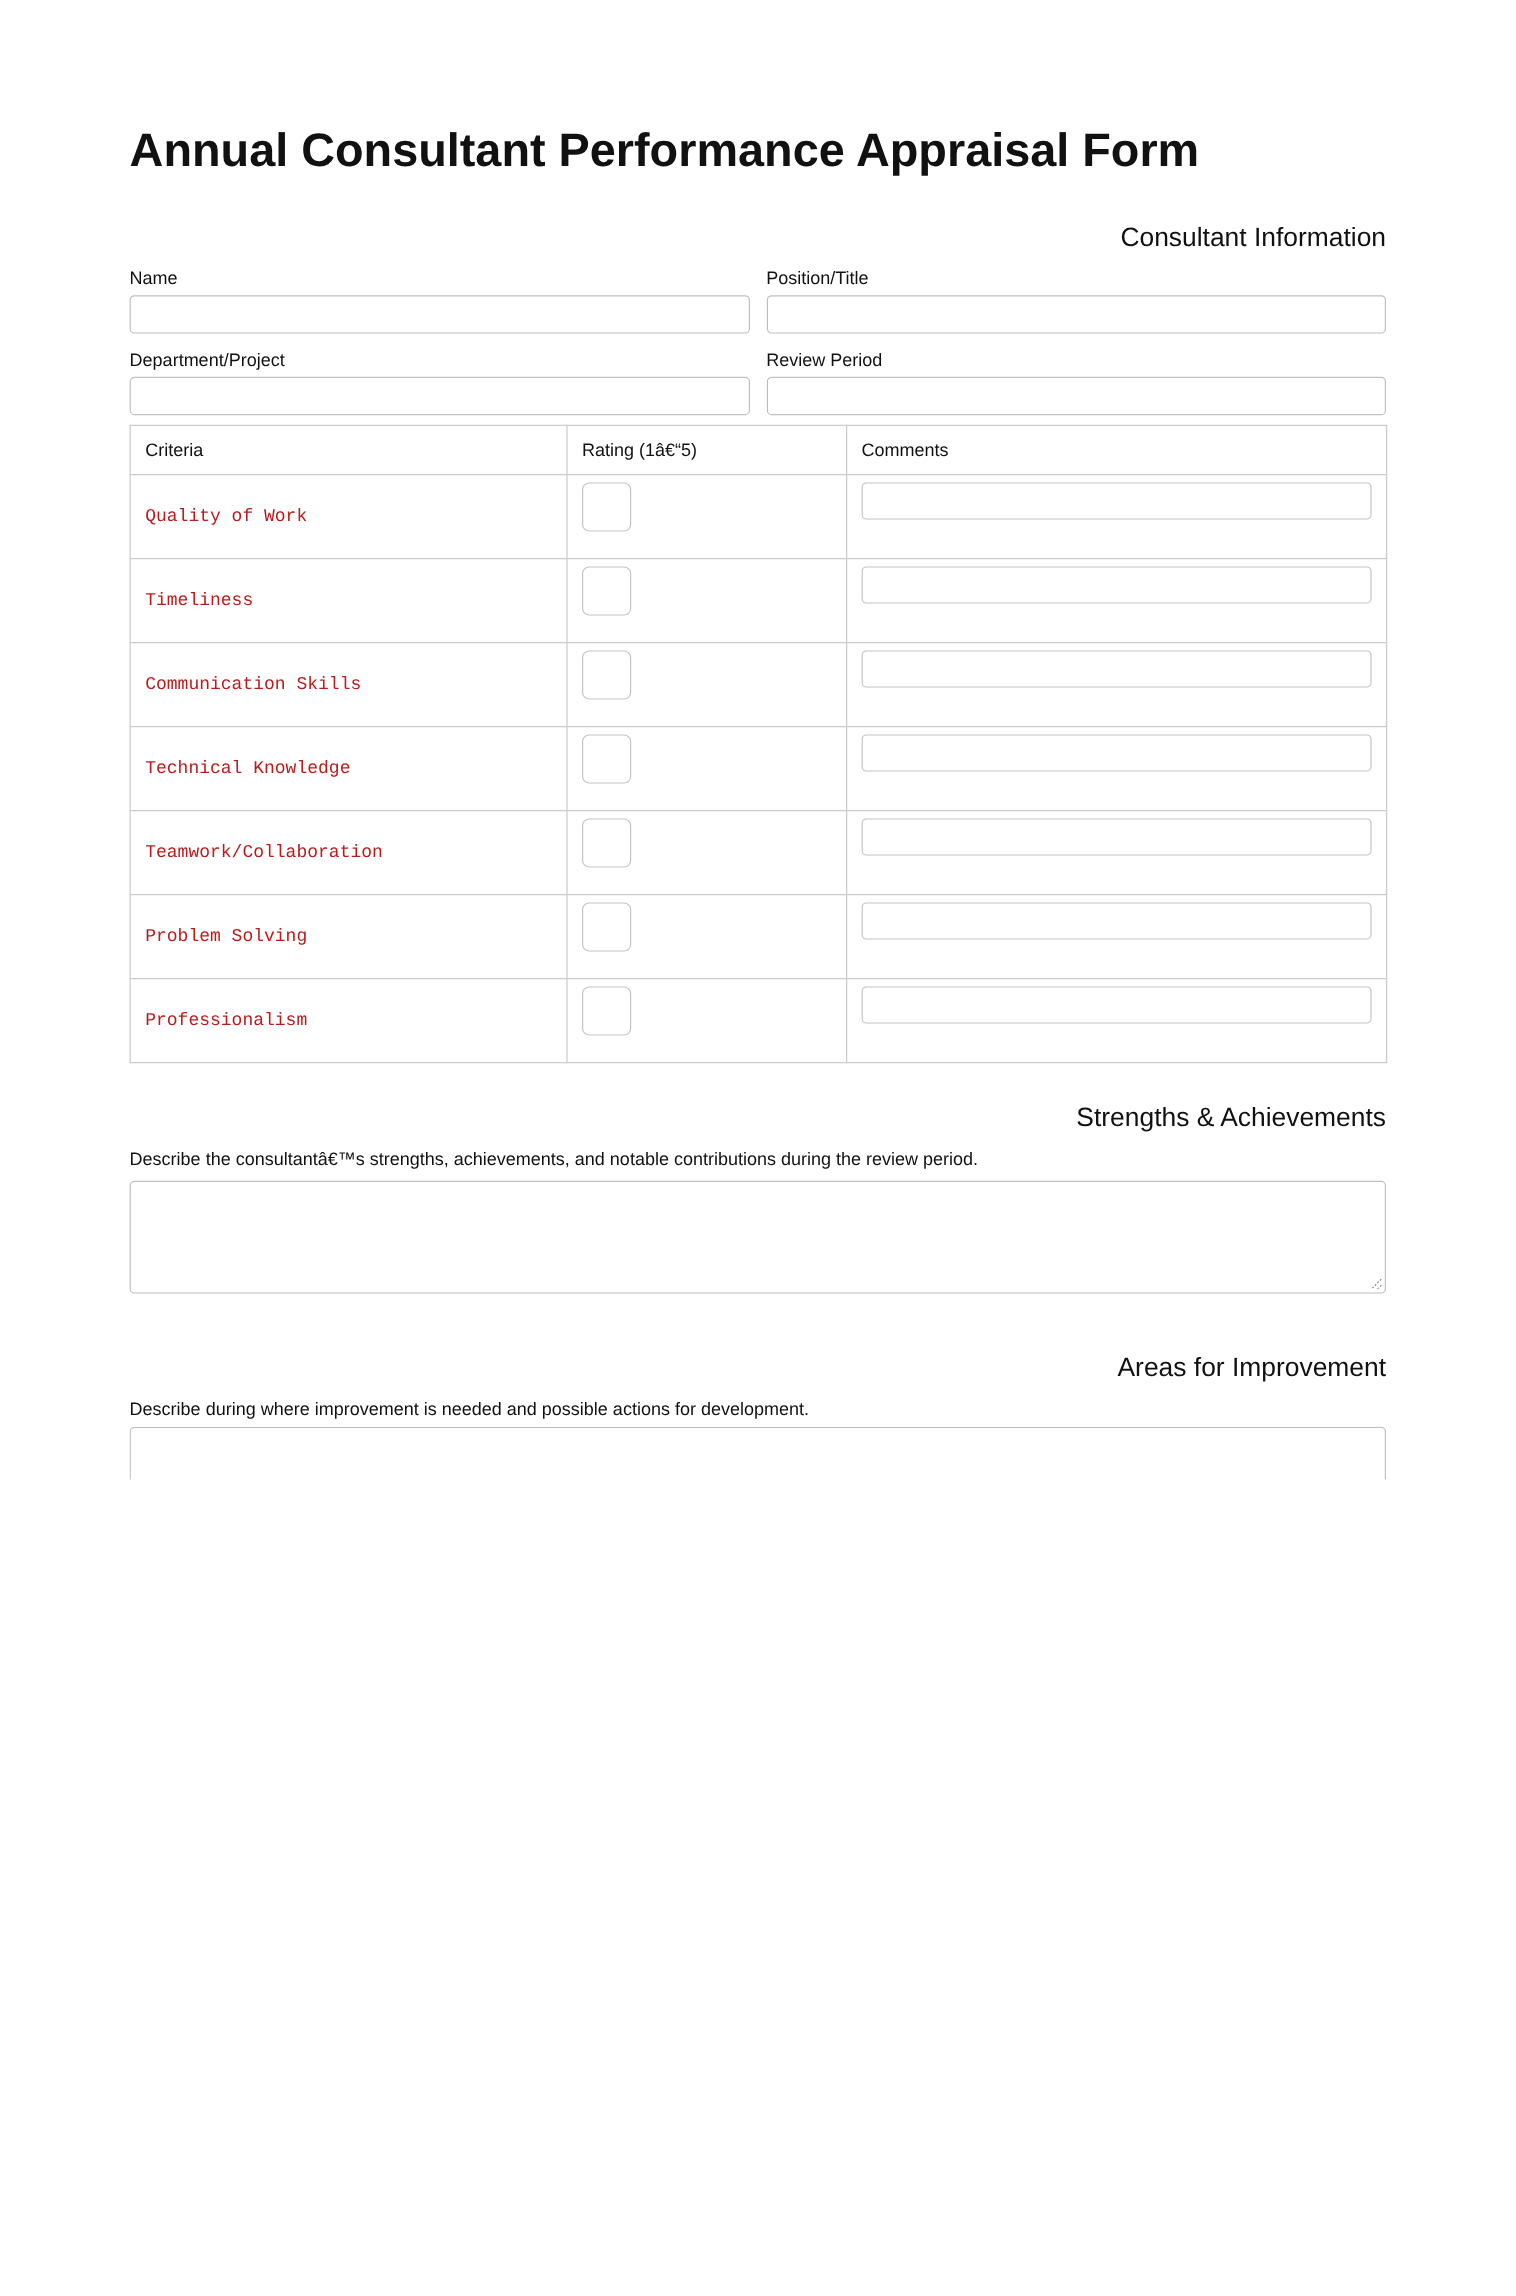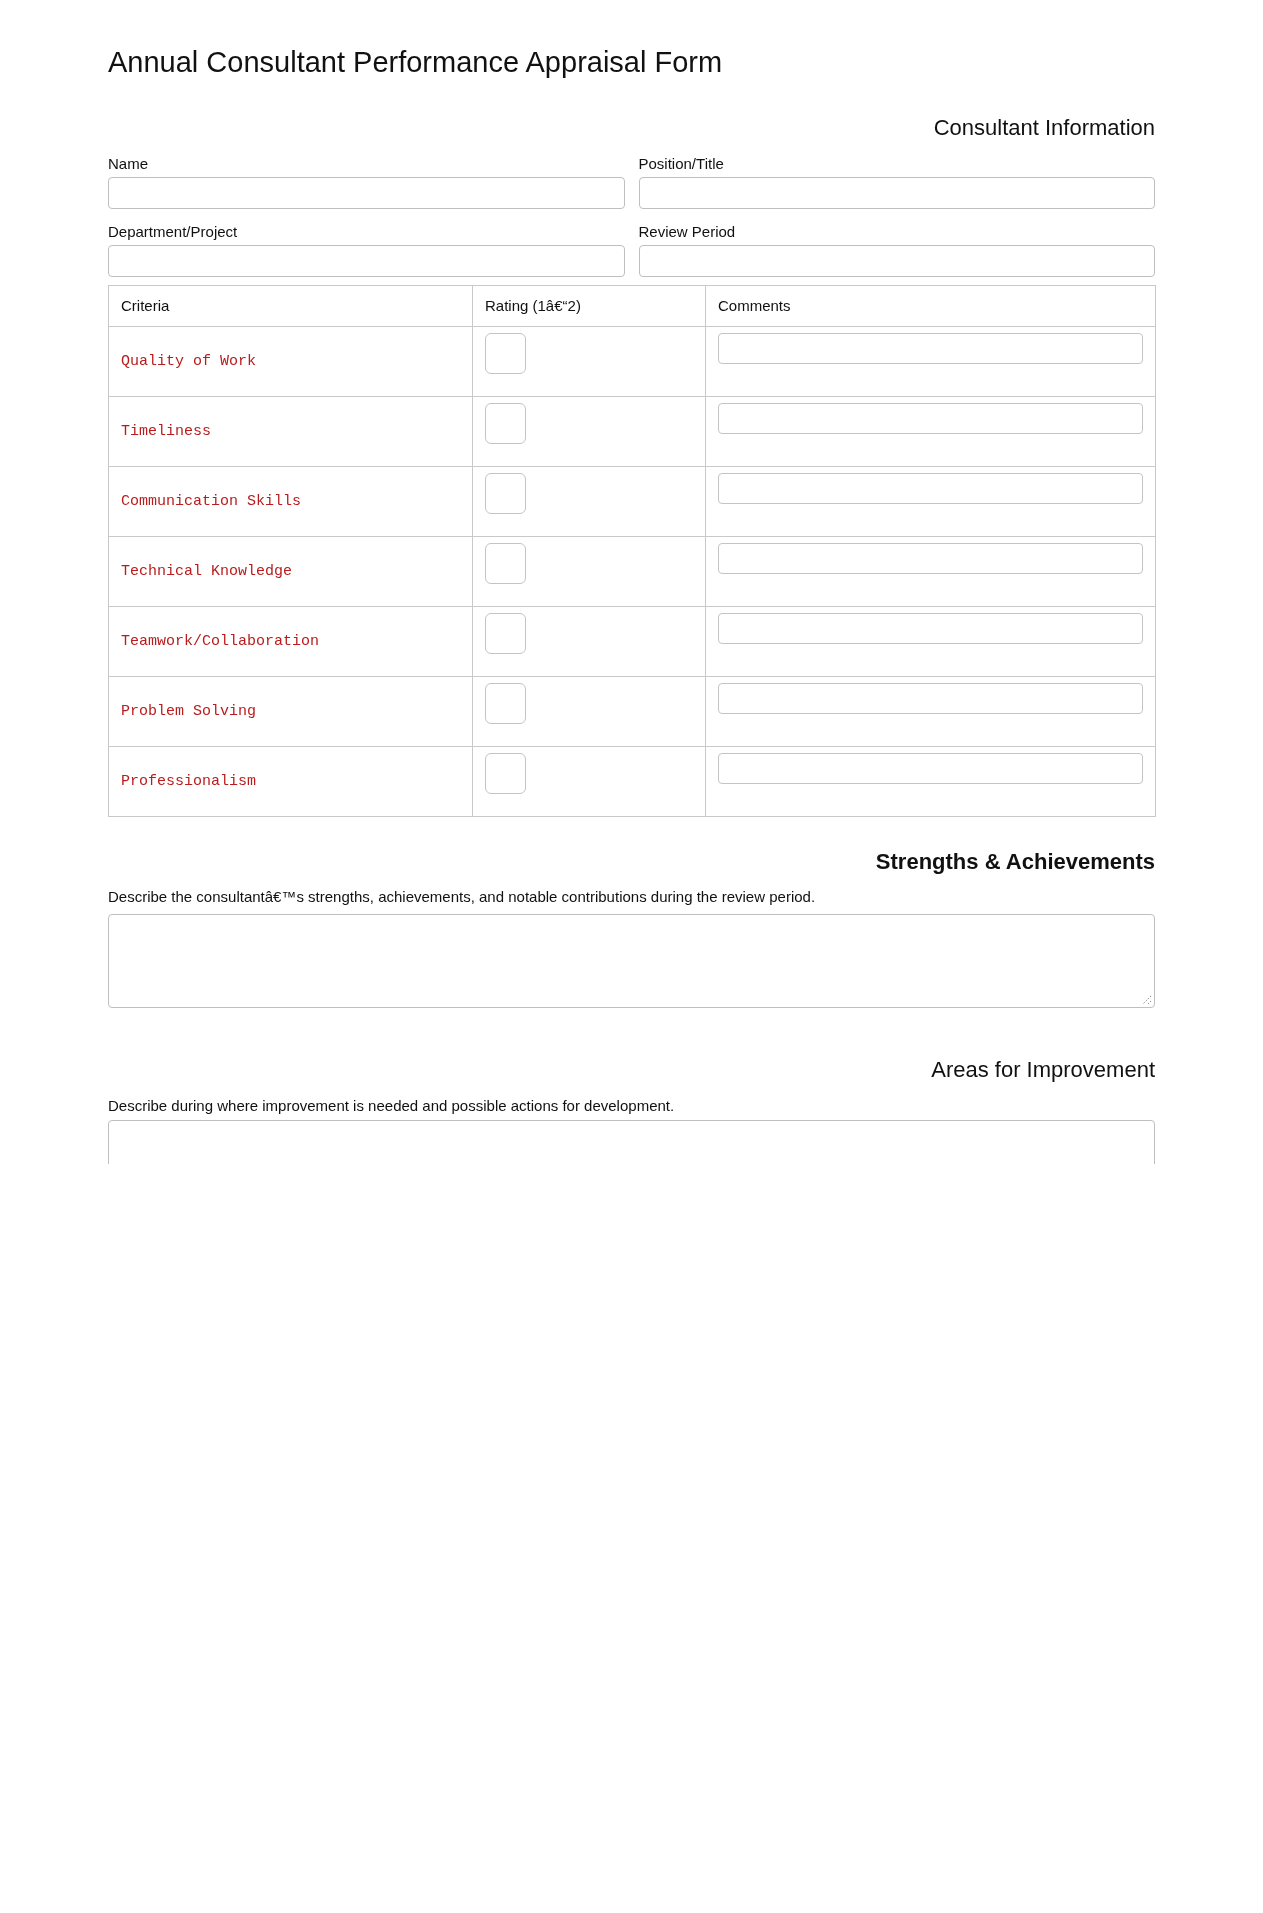--- a/index.html
+++ b/index.html
@@ -5,37 +5,37 @@
   html, body { margin: 0; padding: 0; background: #ffffff; }
   body {
     width: 1263px;
     min-height: 1913px;
     font-family: "Liberation Sans", "DejaVu Sans", sans-serif;
     color: #000;
   }
   .container { width: 1047px; margin: 0 auto; }
 
   h1.page-title {
-    margin: 46px 0 0 0;
-    font-size: 29px;
-    font-weight: 400;
+    margin: 104px 0 0 0;
+    font-size: 39px;
+    font-weight: 700;
     line-height: 1.15;
     color: #111;
   }
   h2.section-heading {
     margin: 0;
     font-size: 22px;
     font-weight: 400;
     line-height: 1.2;
     color: #111;
     text-align: right;
   }
   #ci-heading { margin-top: 36px; }
   #pc-heading { margin-top: 60px; }
-  #sa-heading { margin-top: 32px; font-weight: bold; }
+  #sa-heading { margin-top: 32px; }
   #ai-heading { margin-top: 49px; }
 
   .fields {
     margin-top: 13px;
     display: grid;
     grid-template-columns: 1fr 1fr;
     column-gap: 24px;
     row-gap: 21px;
     gap: 14px;
   }
@@ -186,21 +186,21 @@
 
   <table class="criteria-table">
     <colgroup>
       <col style="width:364px">
       <col style="width:233px">
       <col style="width:450px">
     </colgroup>
     <thead>
       <tr>
         <th>Criteria</th>
-        <th>Rating (1â€“2)</th>
+        <th>Rating (1â€“5)</th>
         <th>Comments</th>
       </tr>
     </thead>
     <tbody>
       <tr>
         <td class="criteria-cell">Quality of Work</td>
         <td class="rating-cell"><input type="text" class="rating-input" value="" style=""></td>
         <td class="comments-cell"><input type="text" class="comment-input" value="" style=""></td>
       </tr>
       <tr>

